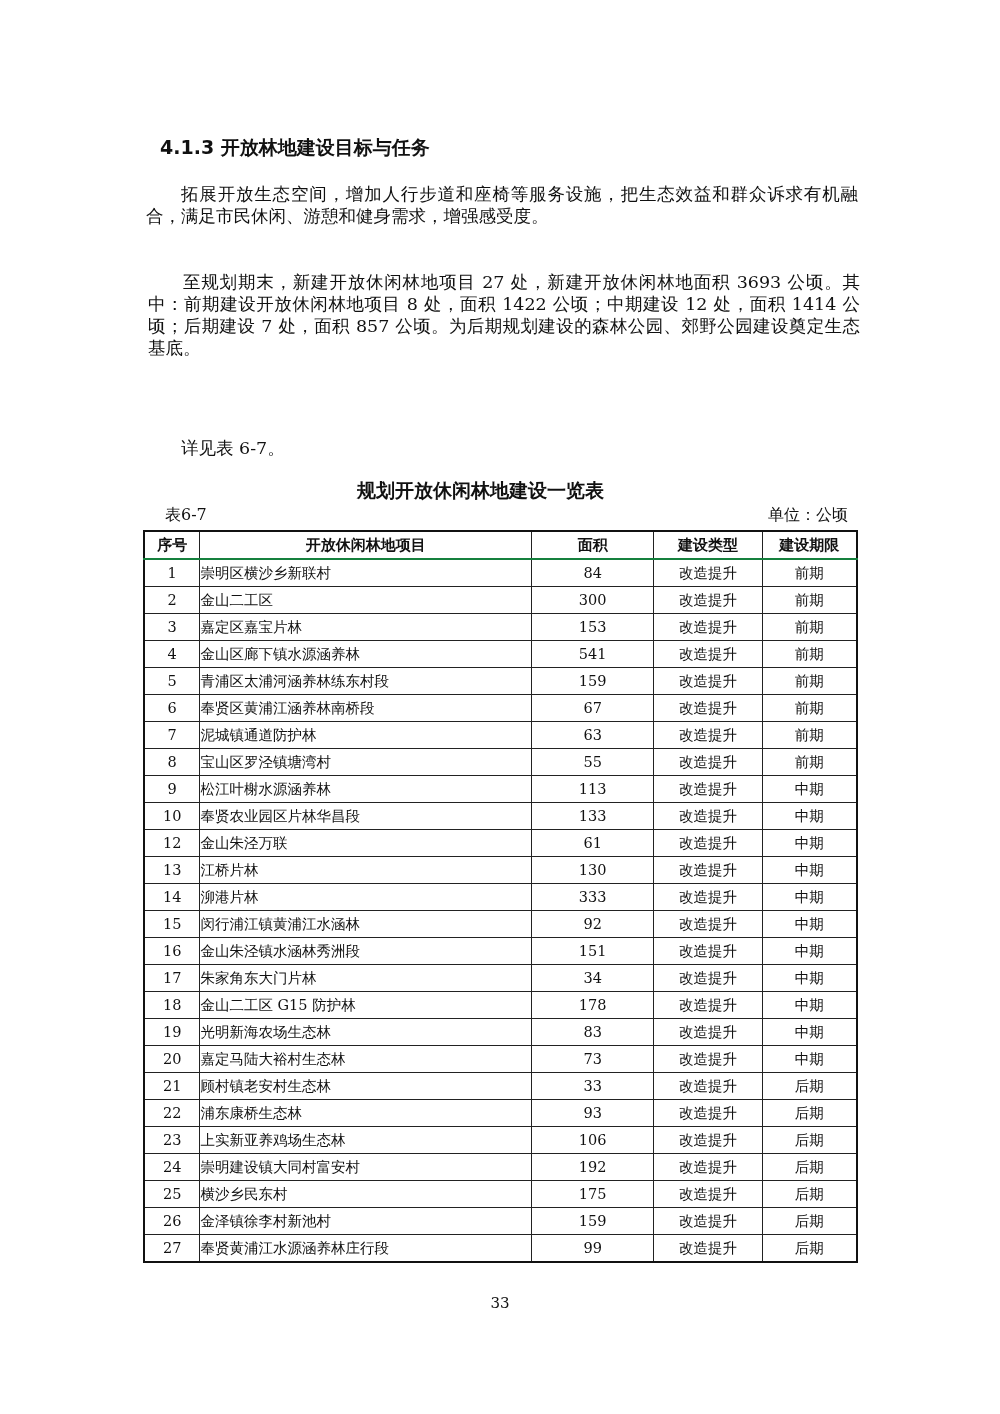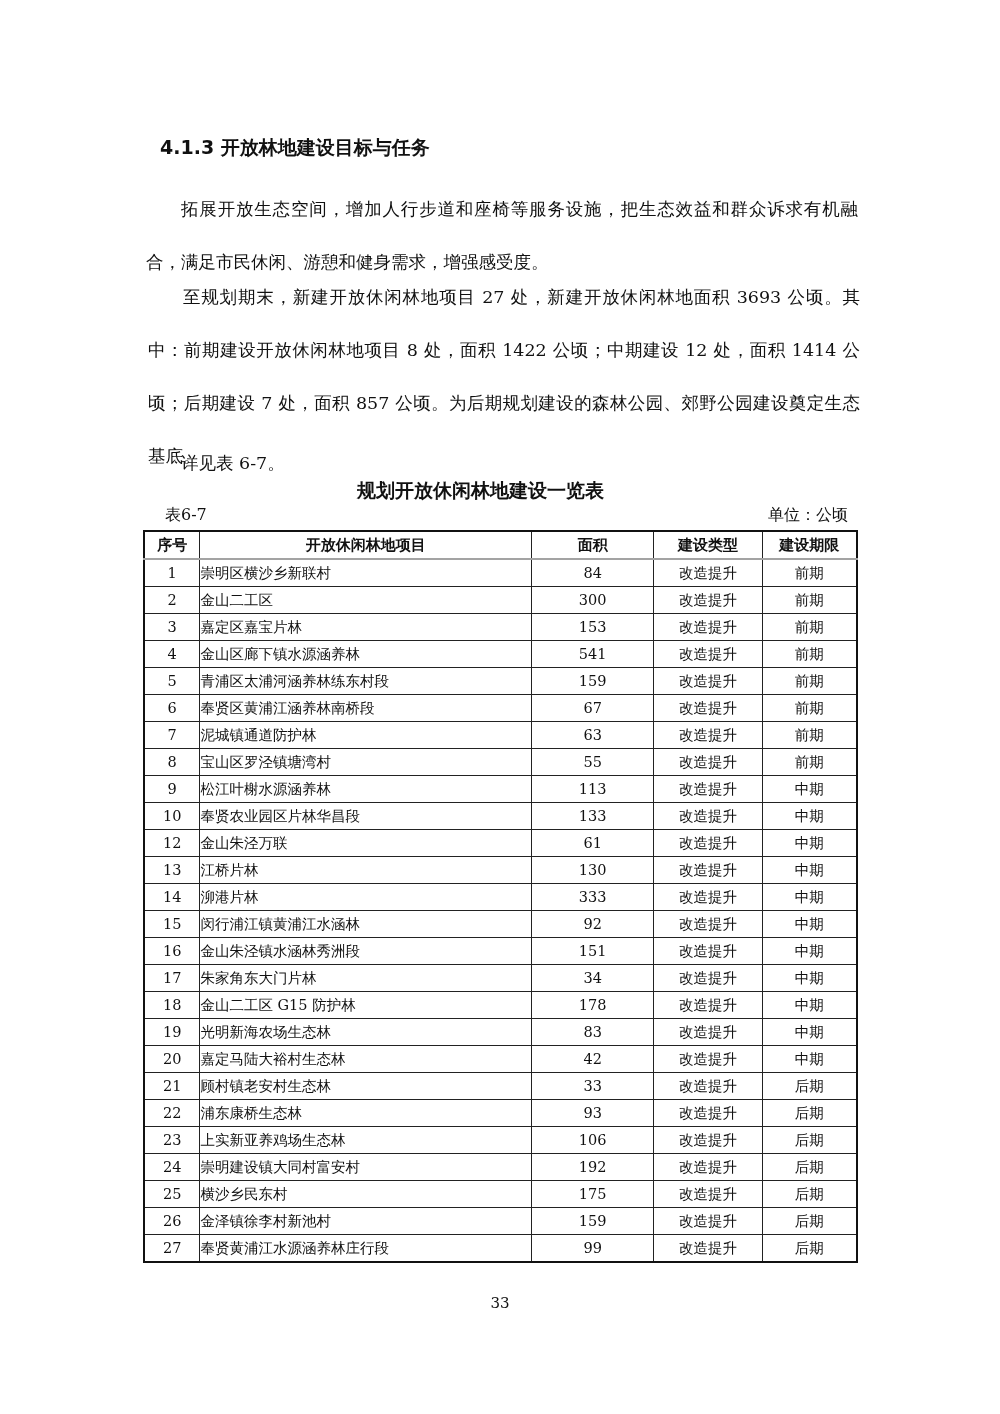--- a/index.html
+++ b/index.html
@@ -1,35 +1,35 @@
 <!DOCTYPE html>
 <html><head>
   <meta charset="utf-8">
   <style>
     html, body { margin: 0; padding: 0; background: #ffffff; }
     body { width: 1000px; height: 1414px; position: relative; overflow: hidden;
            font-family: "DejaVu Serif", "Liberation Serif", serif; color: #111; }
     .heading { position: absolute; left: 160px; top: 135px; font-size: 19px; font-weight: bold;
                font-family: "DejaVu Sans", "Liberation Sans", sans-serif; letter-spacing: 0px; }
-    .para { position: absolute; left: 146px; width: 712px; font-size: 17.5px; line-height: 53px;
+    .para { position: absolute; left: 146px; width: 712px; font-size: 17.5px; line-height: 22px;
             text-indent: 2em; text-align: justify; }
     .p1 { top: 183px; }
     .p2 { top: 269px; }
     .p3 { top: 437px; }
     .table-title { position: absolute; left: 0; width: 961px; top: 478px; text-align: center;
                    font-size: 19px; font-weight: bold;
                    font-family: "DejaVu Sans", "Liberation Sans", sans-serif; }
     .table-label { position: absolute; left: 146px; top: 505px; font-size: 16px; margin-left: 19px; }
     .unit-label { position: absolute; right: 152px; top: 505px; font-size: 16px; }
     table.data { position: absolute; left: 143px; top: 530px; width: 715px;
                  border-collapse: collapse; font-size: 14.5px; }
     table.data th, table.data td { border: 1px solid #222; height: 26px; padding: 0; }
     table.data { border: 2px solid #111; }
     table.data th { font-family: "DejaVu Sans", "Liberation Sans", sans-serif; font-weight: bold;
-                    font-size: 15px; border-bottom: 2px solid #a3a3a3; }
+                    font-size: 15px; border-bottom: 2px solid #15803d; }
     td.c { text-align: center; }
     td.name { text-align: left; padding-left: 8px; }
     col.c1 { width: 56px; } col.c2 { width: 333px; } col.c3 { width: 122px; }
     col.c4 { width: 109px; } col.c5 { width: 95px; }
     .page-number { position: absolute; left: 0; width: 1000px; top: 1294px; text-align: center; font-size: 15px; }
   </style>
 </head>
 <body>
 
 <div class="heading">4.1.3 开放林地建设目标与任务</div>
@@ -181,21 +181,21 @@
       <tr>
         <td class="c">19</td>
         <td class="name">光明新海农场生态林</td>
         <td class="c">83</td>
         <td class="c">改造提升</td>
         <td class="c">中期</td>
       </tr>
       <tr>
         <td class="c">20</td>
         <td class="name">嘉定马陆大裕村生态林</td>
-        <td class="c">42</td>
+        <td class="c">73</td>
         <td class="c">改造提升</td>
         <td class="c">中期</td>
       </tr>
       <tr>
         <td class="c">21</td>
         <td class="name">顾村镇老安村生态林</td>
         <td class="c">33</td>
         <td class="c">改造提升</td>
         <td class="c">后期</td>
       </tr>

